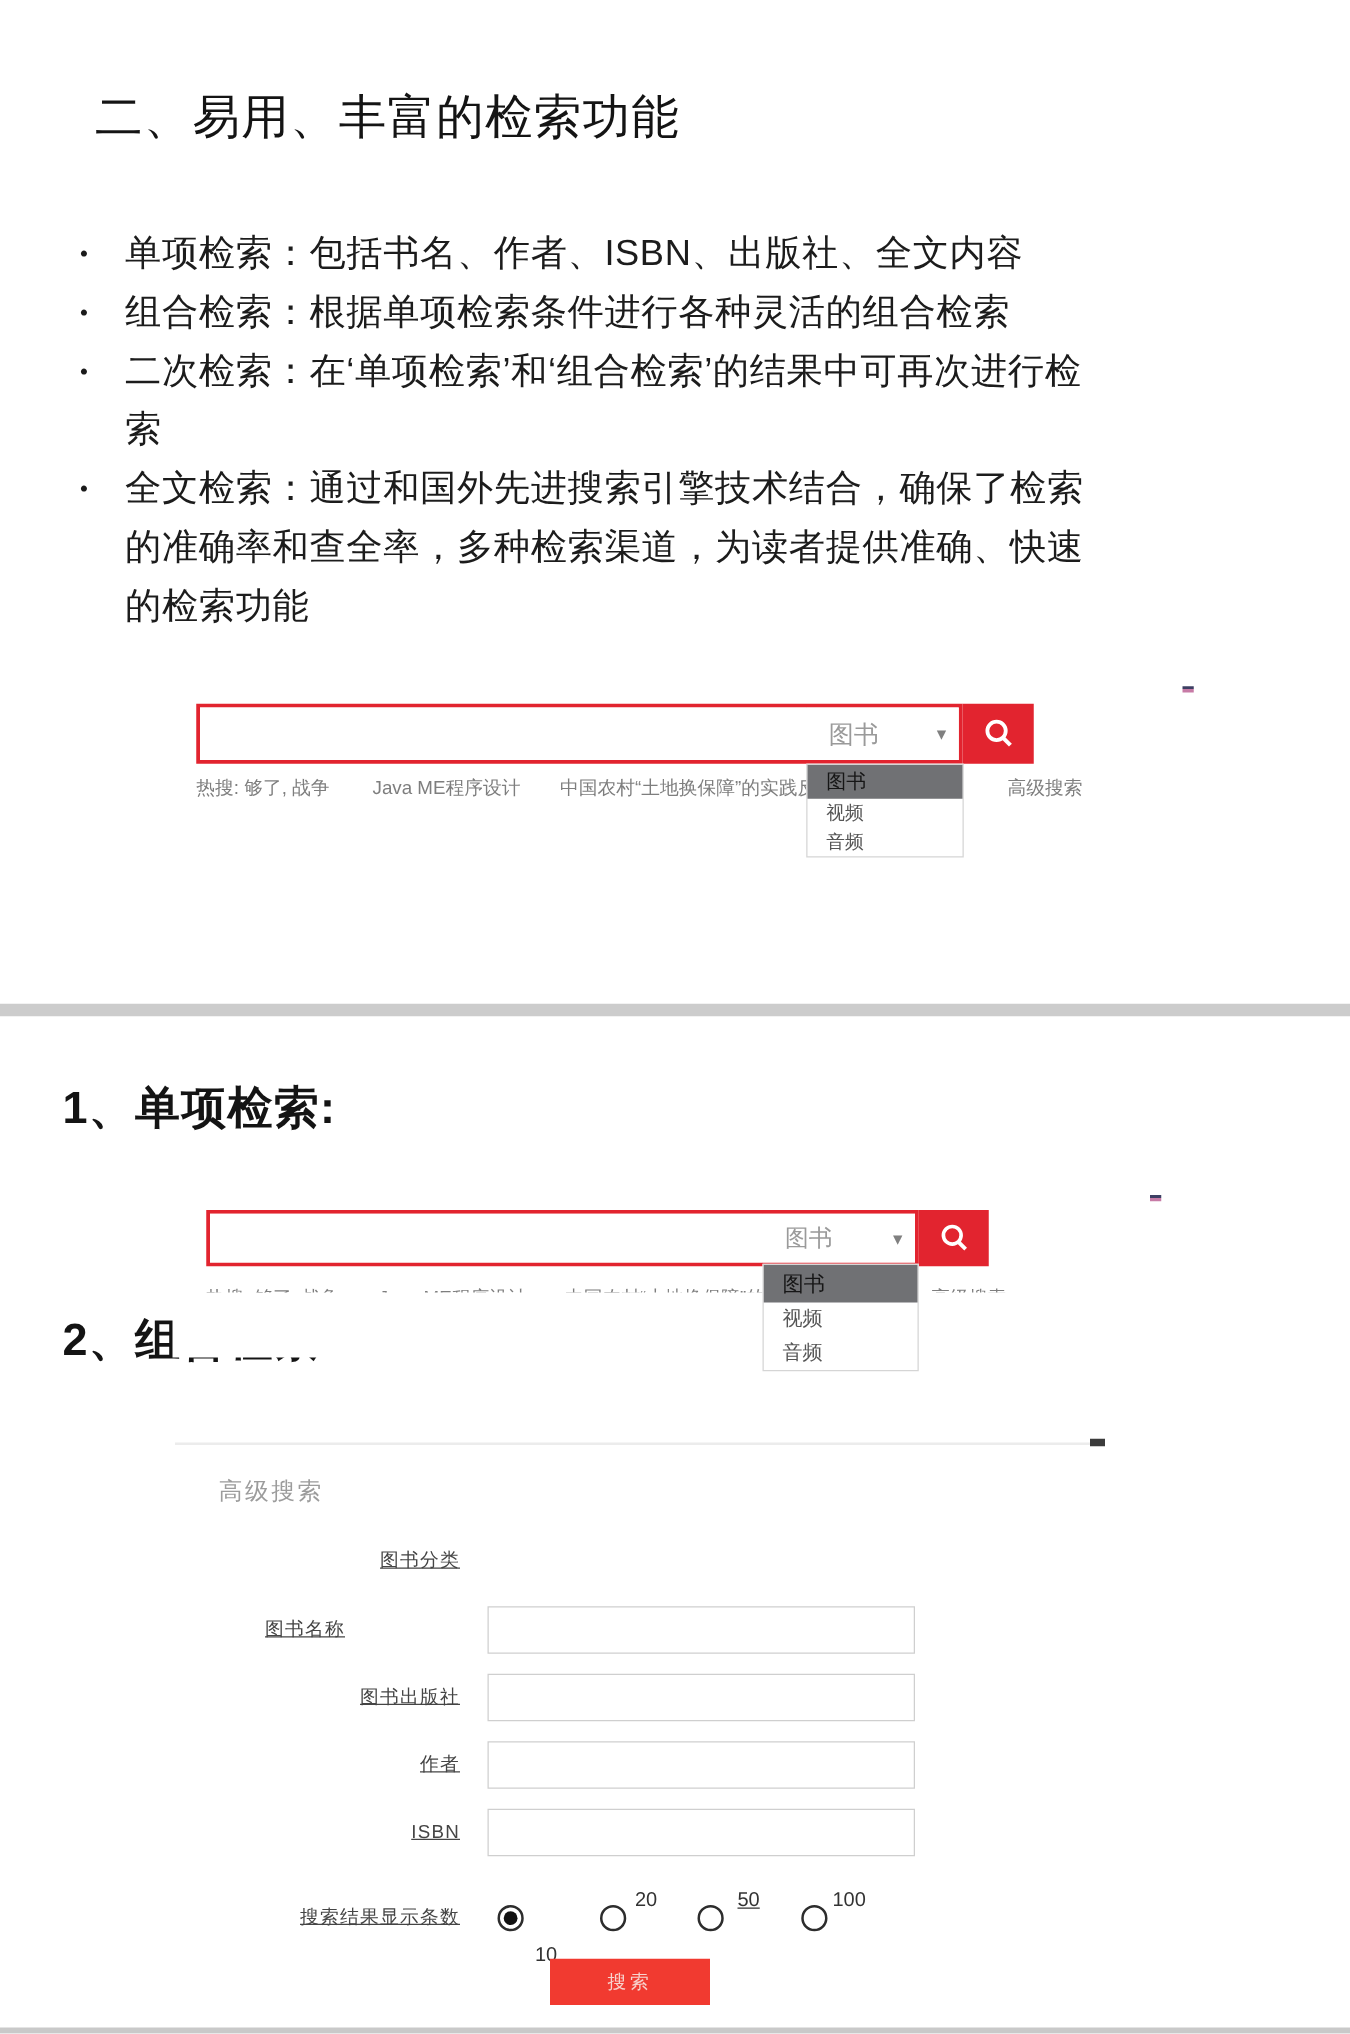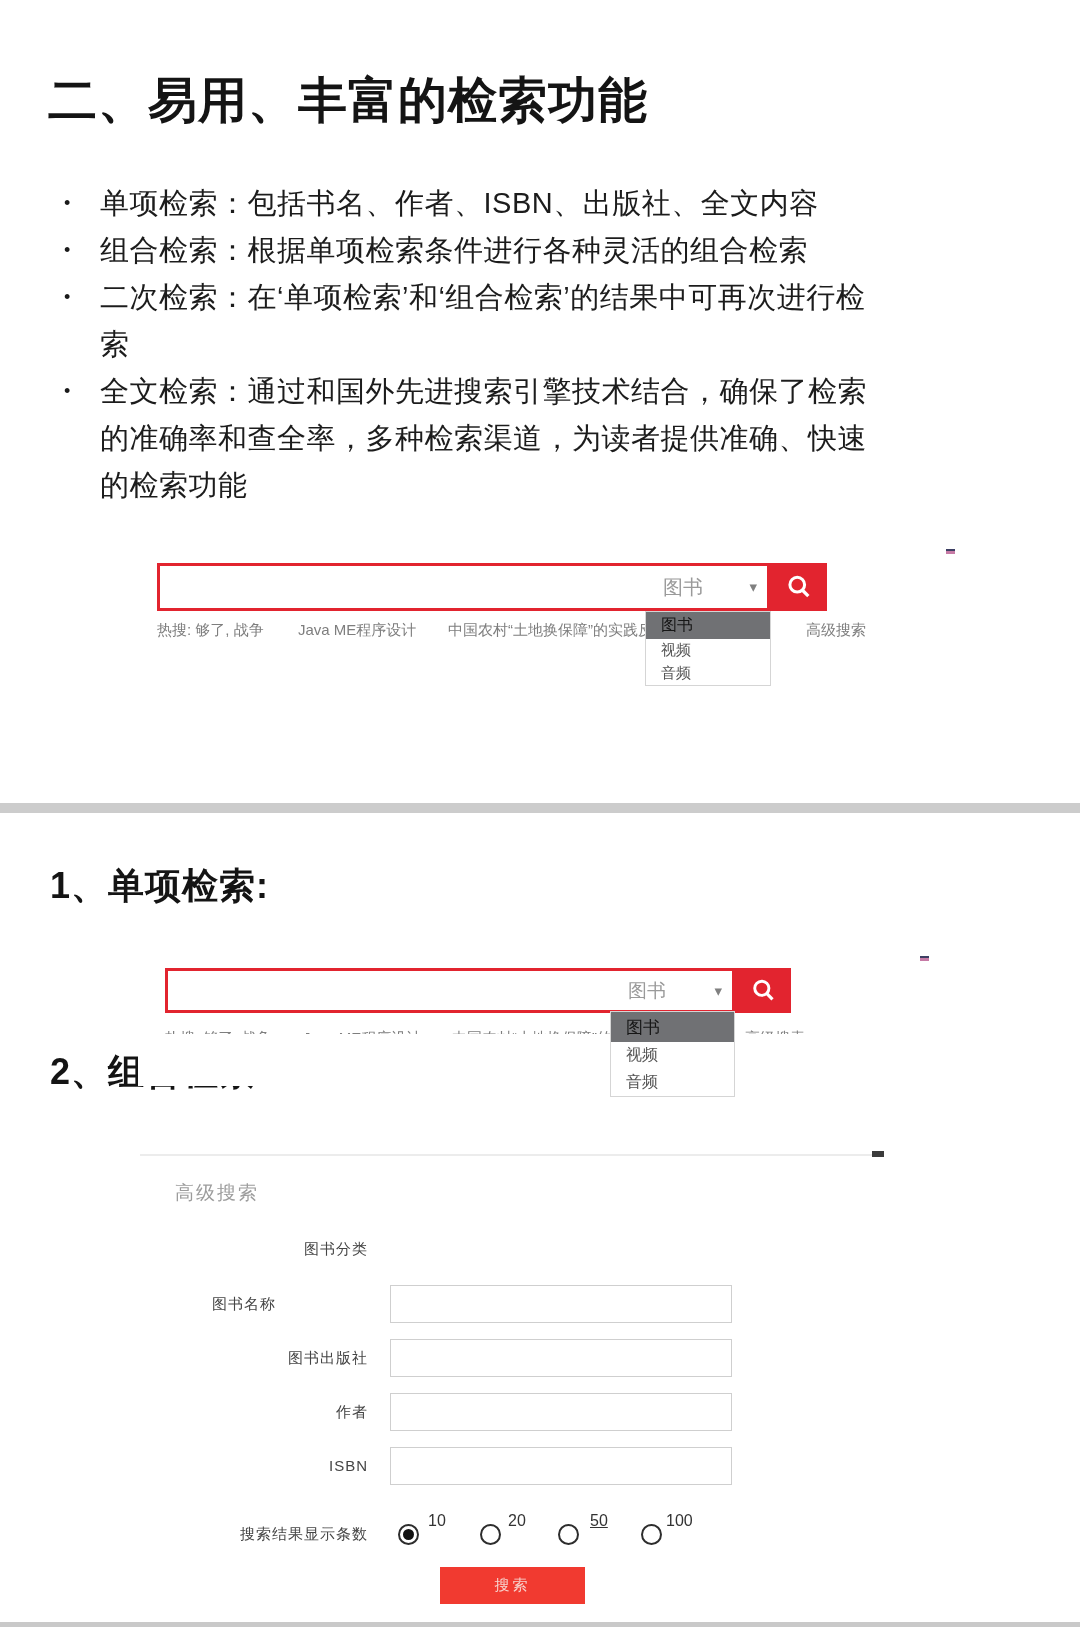--- a/index.html
+++ b/index.html
@@ -1,20 +1,20 @@
 <!DOCTYPE html>
 <html><head>
 <meta charset="utf-8">
 <style>
   html,body{margin:0;padding:0;background:#ffffff;}
   .stage{position:relative;width:1080px;height:1627px;background:#ffffff;overflow:hidden;
          font-family:"Liberation Sans","DejaVu Sans",sans-serif;color:#1a1a1a;}
 
   
-  .title{position:absolute;left:48px;top:68px;font-size:49px;font-weight:700;color:#141414;letter-spacing:1px;}
+  .title{position:absolute;left:76px;top:68px;font-size:38px;font-weight:400;color:#141414;letter-spacing:1px;}
   .bullets{position:absolute;left:64px;top:180px;width:930px;}
   .b-row{display:flex;align-items:flex-start;}
   .b-dot{width:36px;font-size:18px;line-height:47px;color:#1a1a1a;flex:0 0 36px;}
   .b-lines{font-size:29px;line-height:47px;color:#1c1c1c;letter-spacing:0.5px;}
   .h-big{position:absolute;left:50px;font-size:36px;font-weight:600;color:#141414;letter-spacing:1px;}
 
   
   .sbar{position:absolute;background:#fff;border:3px solid #e2242f;box-sizing:border-box;}
   .s-input{position:absolute;left:0;top:0;height:100%;border:none;outline:none;background:#fff;
            font-size:18px;padding:0 10px;box-sizing:border-box;}
@@ -34,34 +34,34 @@
   .divider-mid{position:absolute;left:0;top:803px;width:1080px;height:10px;background:#cccccc;}
   .strip-bottom{position:absolute;left:0;top:1622px;width:1080px;height:5px;background:#c9c9c9;}
   .artifact{position:absolute;width:9px;height:5px;background:linear-gradient(#3d3f63 50%,#c77ba6 50%);z-index:40;}
   .mask{position:absolute;background:#ffffff;z-index:20;}
   .h-under{z-index:10;}
 
   
   .adv-hr{position:absolute;left:140px;top:1154px;width:740px;height:2px;background:#ececec;}
   .adv-hr-blob{position:absolute;left:872px;top:1151px;width:12px;height:6px;background:#3b3b3b;}
   .adv-title{position:absolute;left:175px;top:1180px;font-size:19px;color:#9c9c9c;letter-spacing:2px;}
-  .f-label{position:absolute;left:120px;width:248px;text-align:right;font-size:15px;color:#454545;letter-spacing:1px;}
+  .f-label{position:absolute;left:120px;width:248px;text-align:right;font-size:15px;color:#454545;letter-spacing:1px;text-decoration:underline;}
   .f-input{position:absolute;left:390px;width:342px;border:1px solid #cfcfcf;background:#fff;outline:none;
            box-sizing:border-box;font-size:15px;padding:0 10px;}
   .f-select{position:absolute;left:390px;width:342px;height:36px;border:1px solid #a9a9a9;background:#fff;
             box-sizing:border-box;cursor:pointer;}
   .f-select-val{position:absolute;left:10px;top:0;line-height:34px;font-size:15px;color:#333;}
   .f-select-arrow{position:absolute;right:0;top:0;bottom:0;width:27px;background:#f0f0f0;
                   border-left:1px solid #a9a9a9;display:flex;align-items:center;justify-content:center;}
   .radio{position:absolute;width:21px;height:21px;border:2px solid #2d2d2d;border-radius:50%;
          box-sizing:border-box;background:#fff;cursor:pointer;}
   .radio.selected::after{content:"";position:absolute;left:3px;top:3px;width:11px;height:11px;
          border-radius:50%;background:#111;}
   .rnum{position:absolute;font-size:16px;color:#333;}
-  .adv-btn{position:absolute;left:440px;top:1567px;width:145px;height:37px;background:#f13a30;border:none;
+  .adv-btn{position:absolute;left:440px;top:1567px;width:128px;height:37px;background:#f13a30;border:none;
            color:#f7d3cd;font-size:15px;letter-spacing:3px;cursor:pointer;
            font-family:"Liberation Sans","DejaVu Sans",sans-serif;}
 </style>
 </head>
 <body>
 
 <div class="stage">
 
   <div class="title">二、易用、丰富的检索功能</div>
 
@@ -169,21 +169,21 @@
   <input class="f-input" style="top: 1339px; height: 38px;">
 
   <div class="f-label" style="top:1393px;line-height:38px;">作者</div>
   <input class="f-input" style="top: 1393px; height: 38px;">
 
   <div class="f-label" style="top:1447px;line-height:38px;">ISBN</div>
   <input class="f-input" style="top: 1447px; height: 38px;">
 
   <div class="f-label" style="top:1522px;line-height:24px;">搜索结果显示条数</div>
   <span class="radio selected" style="left:398px;top:1524px;"></span>
-  <span class="rnum" style="left:428px;top:1512px;">10</span>
+  <span class="rnum" style="left:428px;top:1556px;">10</span>
   <span class="radio" style="left:480px;top:1524px;"></span>
   <span class="rnum" style="left:508px;top:1512px;">20</span>
   <span class="radio" style="left:558px;top:1524px;"></span>
   <span class="rnum" style="left:590px;top:1512px;text-decoration:underline;">50</span>
   <span class="radio" style="left:641px;top:1524px;"></span>
   <span class="rnum" style="left:666px;top:1512px;">100</span>
 
   <button class="adv-btn">搜索</button>
 
   <div class="strip-bottom"></div>

